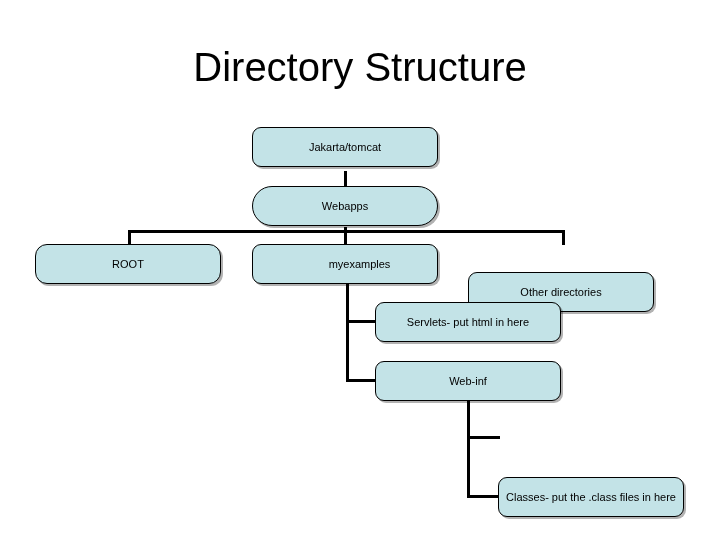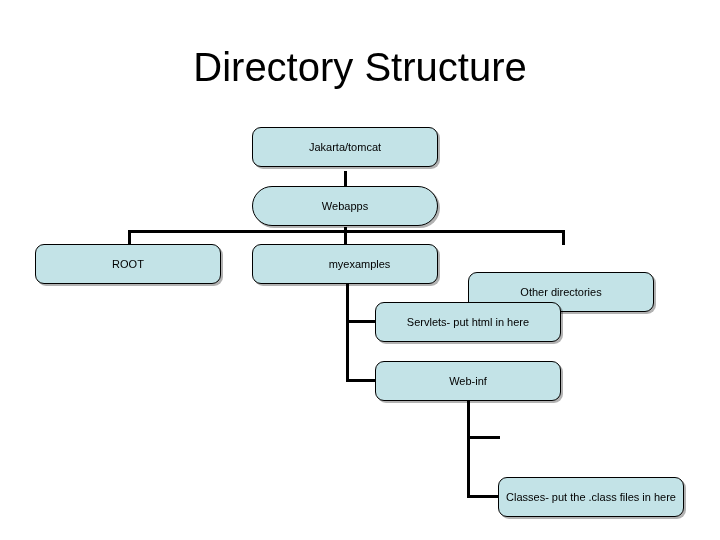--- a/index.html
+++ b/index.html
@@ -79,21 +79,21 @@
   <div class="conn conn-h" style="left:467px; top:495px; width:33px;"></div>
 
   <div class="node" style="left:252px; top:127px; width:186px; height:40px;">
     <span class="node-label">Jakarta/tomcat</span>
   </div>
 
   <div class="node" style="left:252px; top:186px; width:186px; height:40px;border-radius:20px;">
     <span class="node-label">Webapps</span>
   </div>
 
-  <div class="node" style="left:35px; top:244px; width:186px; height:40px;">
+  <div class="node" style="left:35px; top:244px; width:186px; height:40px;border-radius:12px;">
     <span class="node-label">ROOT</span>
   </div>
 
   <div class="node" style="left:252px; top:244px; width:186px; height:40px;padding-left:29px;">
     <span class="node-label">myexamples</span>
   </div>
 
   <div class="node" style="left:468px; top:244px; width:186px; height:40px;margin-top:28px;">
     <span class="node-label">Other directories</span>
   </div>

